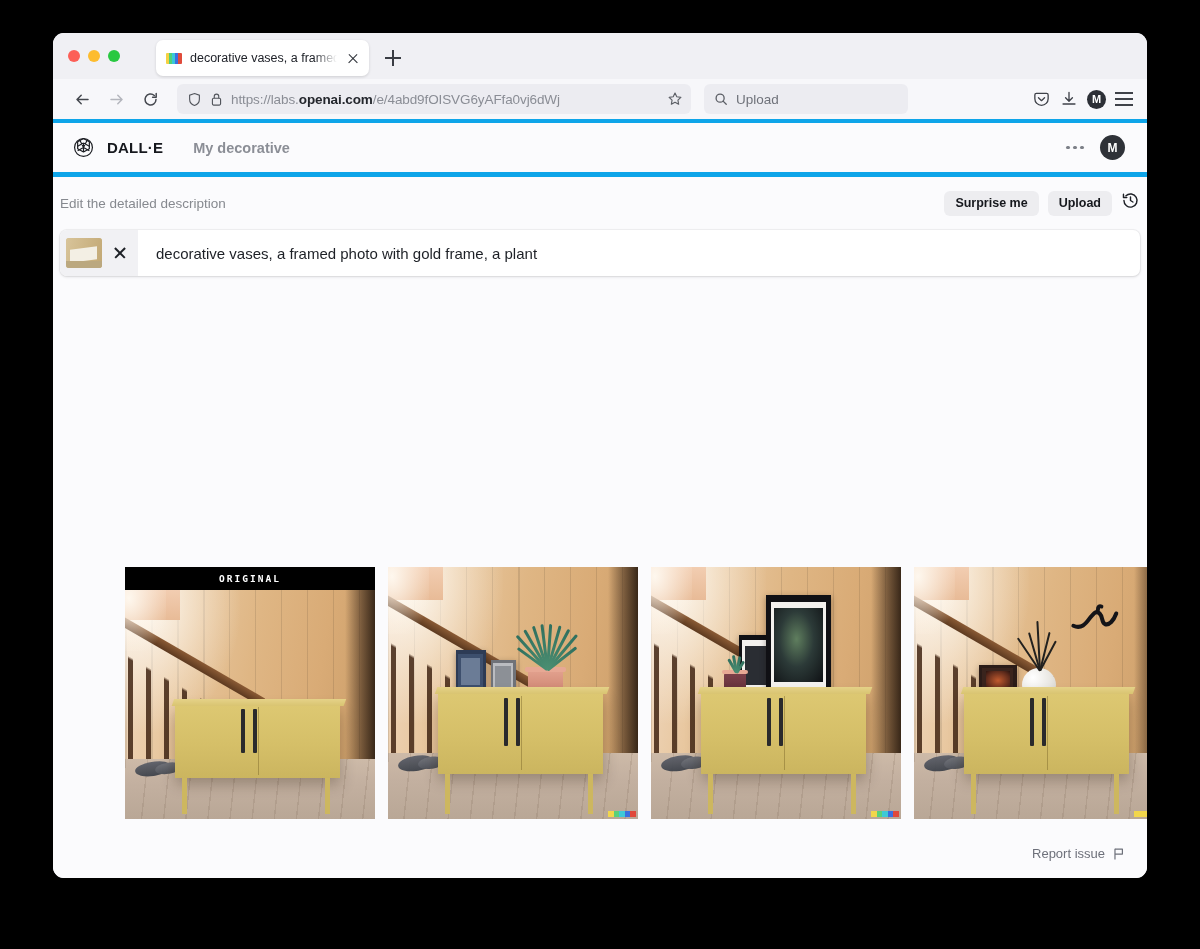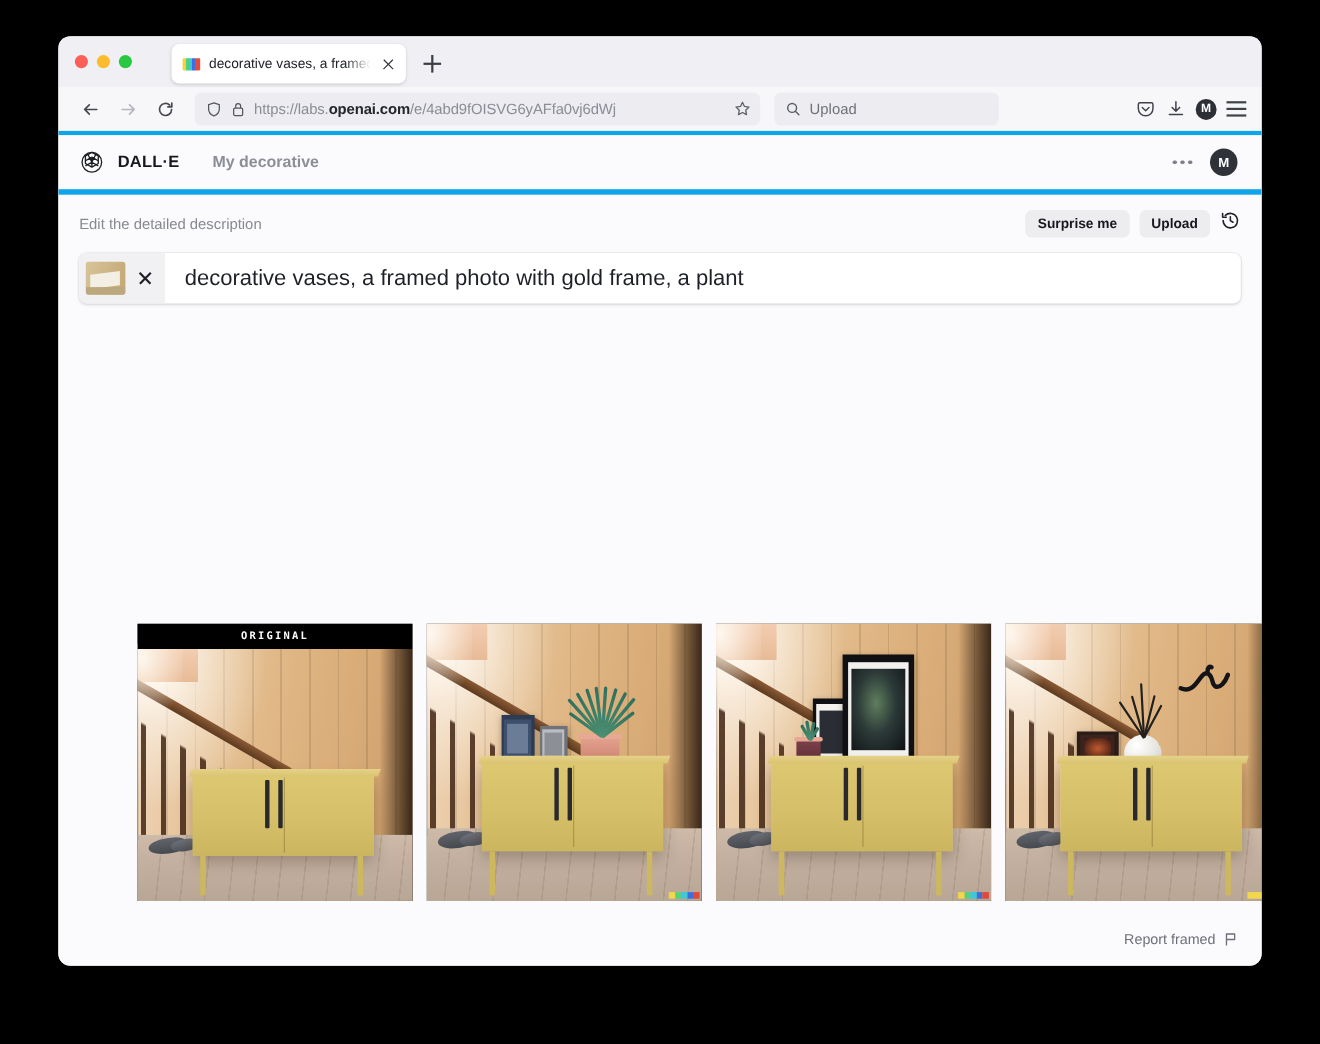--- a/index.html
+++ b/index.html
@@ -231,21 +231,21 @@
     width: 3.6px; height: 3.6px; border-radius: 50%; background: #7d8088;
   }
   .avatar {
     width: 25px; height: 25px; border-radius: 50%;
     background: #2f3238; color: #fff;
     font-size: 12px; font-weight: 600;
     display: flex; align-items: center; justify-content: center;
   }
 
   
-  .editor-zone { padding: 0 19px; }
+  .editor-zone { padding: 0 7px; }
 
   .editor-label-row {
     height: 53px;
     display: flex;
     align-items: center;
   }
   .editor-label {
     font-size: 13.5px;
     color: #86898f;
   }
@@ -301,21 +301,21 @@
     left: 11px; top: 22px;
     width: 14px; height: 1.6px;
     background: currentColor;
   }
   .chip-x::before { transform: rotate(45deg); }
   .chip-x::after  { transform: rotate(-45deg); }
 
   .prompt-text {
     flex: 1 1 auto;
     padding-left: 18px;
-    font-size: 20px;
+    font-size: 15px;
     color: #1d2026;
     white-space: nowrap;
     overflow: hidden;
   }
   .generate-btn {
     flex: 0 0 auto;
     height: 100%;
     padding: 0 22px;
     display: flex;
     align-items: center;
@@ -879,21 +879,21 @@
             </div>
         </div>
         <span class="wm">
           <i style="background:#f2d64b"></i>
         </span>
       </div>
 
     </div>
 
     <div class="footer">
-      <span>Report framed</span>
+      <span>Report issue</span>
       <svg width="13" height="14" viewBox="0 0 14 15" fill="none" stroke="currentColor" stroke-width="1.3" stroke-linejoin="round">
         <path d="M3.2 13.4V1.8"></path>
         <path d="M3.2 2.2h8v5.4h-8"></path>
       </svg>
     </div>
 
   </div>
 </div>
 
 </body></html>

